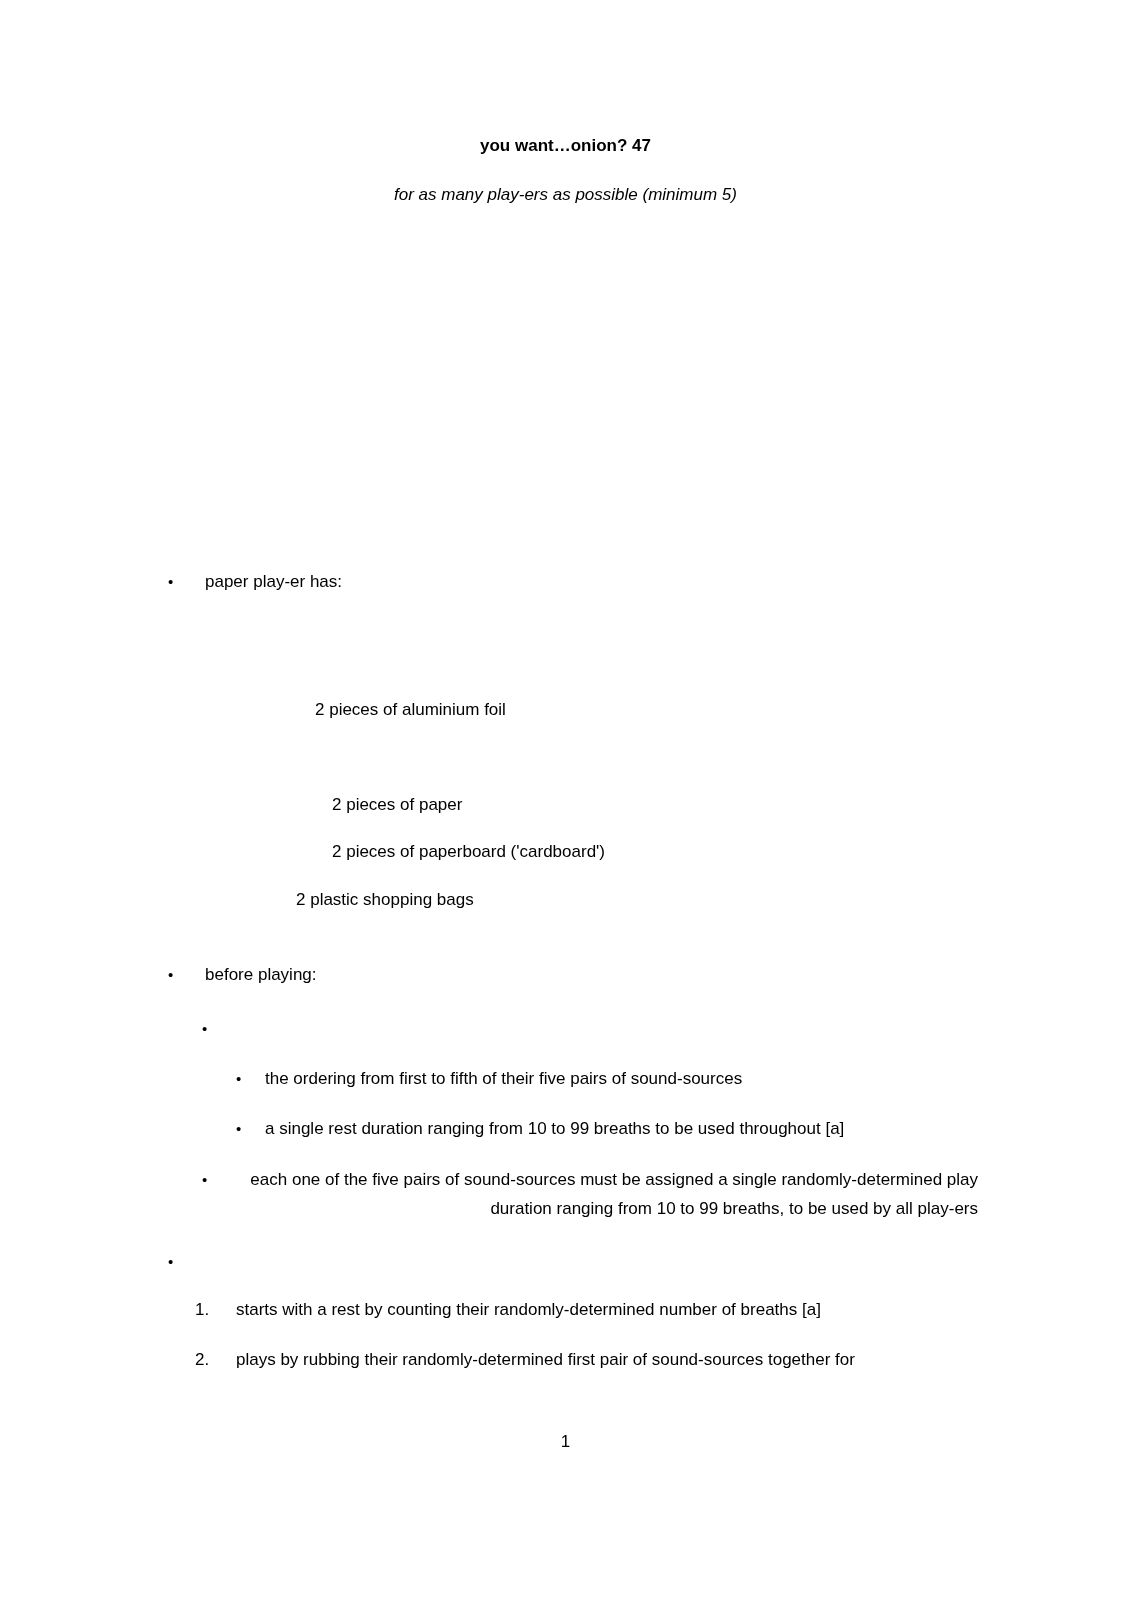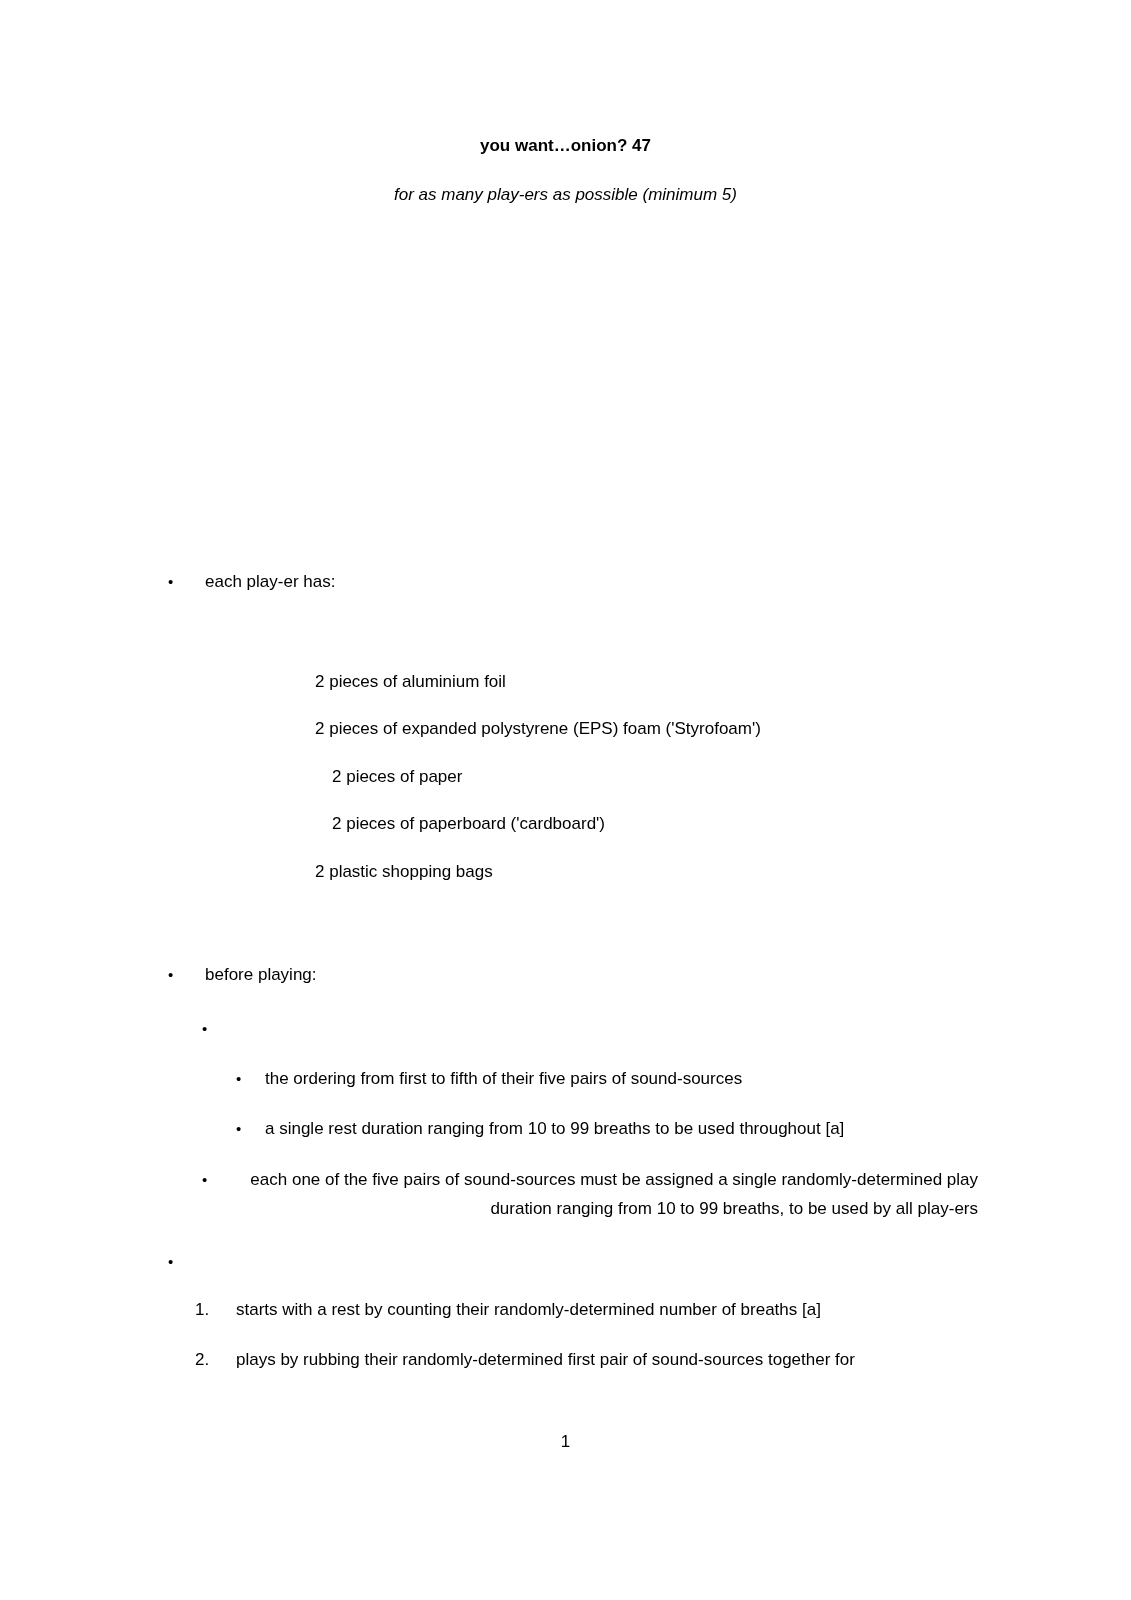--- a/index.html
+++ b/index.html
@@ -39,45 +39,45 @@
     white-space: nowrap;
   }
   .marker.l1 { width: 37px; }
   .marker.l2 { width: 34px; }
   .marker.l3 { width: 29px; }
   .marker.num { width: 41px; }
   .bullet-dot { font-size: 15px; }
   .plain {
     position: absolute;
     white-space: nowrap;
+    margin-top: 28px;
   }
   .wrap-text {
     white-space: normal;
     width: 742px;
     text-align: right;
   }
 </style>
 </head>
 <body>
 
 <div class="page">
 
   <div class="centered doc-title" style="top:131px;">you want…onion? 47</div>
   <div class="centered" style="top:180px;font-style:italic;">for as many play-ers as possible (minimum 5)</div>
 
   <div class="row" style="left:168px; top:567px;">
     <span class="marker l1 bullet-dot">•</span>
-    <span>each play-er has:</span>
+    <span>paper play-er has:</span>
   </div>
 
   <div class="plain" style="left:315px; top:667px;">2 pieces of aluminium foil</div>
-  <div class="plain" style="left:315px; top:714px;">2 pieces of expanded polystyrene (EPS) foam ('Styrofoam')</div>
   <div class="plain" style="left:332px; top:762px;">2 pieces of paper</div>
   <div class="plain" style="left:332px; top:809px;">2 pieces of paperboard ('cardboard')</div>
-  <div class="plain" style="left:315px; top:857px;">2 plastic shopping bags</div>
+  <div class="plain" style="left:296px; top:857px;">2 plastic shopping bags</div>
 
   <div class="row" style="left:168px; top:960px;">
     <span class="marker l1 bullet-dot">•</span>
     <span>before playing:</span>
   </div>
 
   <div class="row" style="left:202px; top:1014px;">
     <span class="marker l2 bullet-dot">•</span>
   </div>
 

